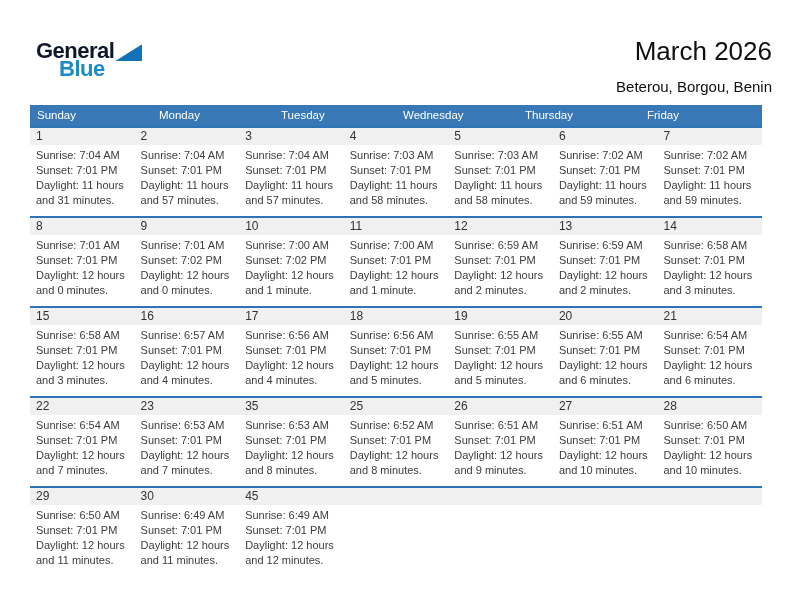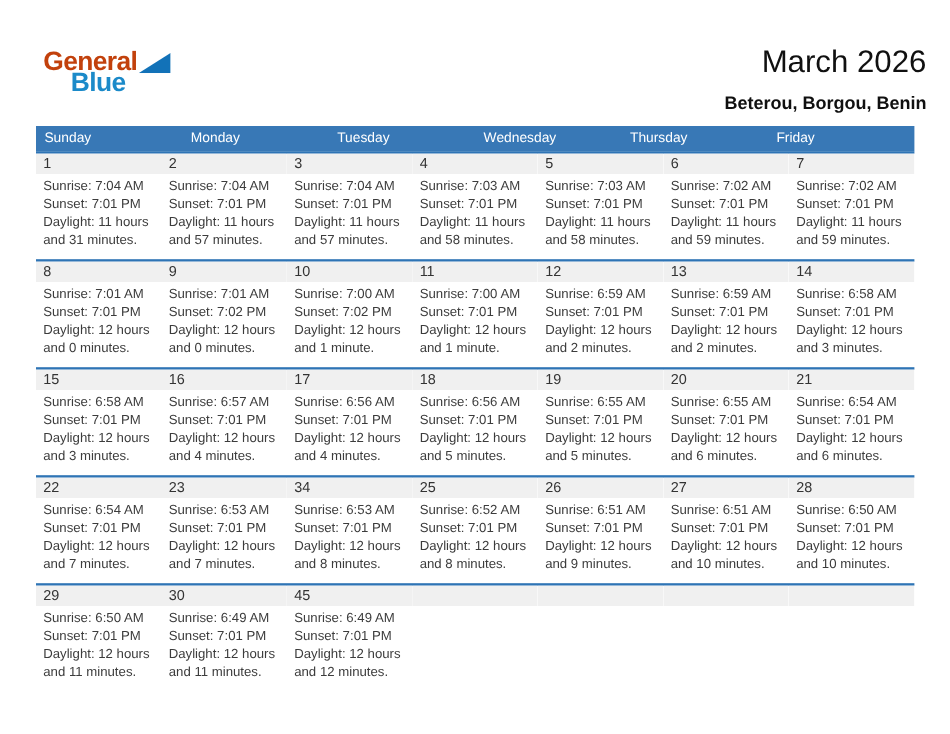--- a/index.html
+++ b/index.html
@@ -7,33 +7,33 @@
     width: 792px; height: 612px;
     background: #ffffff;
     font-family: "Liberation Sans", sans-serif;
     position: relative;
     overflow: hidden;
   }
 
   
   .logo { position: absolute; left: 36px; top: 38px; }
   .logo-line1 { display: flex; align-items: flex-end; }
-  .logo-general { font-size: 22px; font-weight: 600; color: #c2410c; letter-spacing: -0.5px; }
+  .logo-general { font-size: 22px; font-weight: 600; color: #0f172a; letter-spacing: -0.5px; }
   .logo-triangle {
     width: 27px; height: 17px;
     background: var(--triangle-blue, #1272b8);
     clip-path: polygon(0 100%, 100% 0, 100% 100%);
     margin-left: 1px; margin-bottom: 3px;
   }
   .logo-blue { font-size: 22px; font-weight: 600; color: var(--logo-blue, #1b8ac9); margin-left: 23px; margin-top: -8px; letter-spacing: -0.5px; }
 
   
   .title-block { position: absolute; right: 20px; top: 36px; text-align: right; }
   .title { font-size: 26px; font-weight: 400; color: #101010; }
-  .subtitle { font-size: 15px; font-weight: 700; color: #101010; margin-top: 11px; }
+  .subtitle { font-size: 15px; font-weight: 400; color: #101010; margin-top: 11px; }
 
   
   .calendar { position: absolute; left: 30px; top: 105px; width: 732px; }
   .header-row { display: flex; background: var(--header-bg, #3878b6); height: 21px; }
   .day-header { flex: 1; color: #ffffff; font-size: 11.5px; line-height: 21px; padding-left: 7px; overflow: hidden; white-space: nowrap; }
 
   .week-row { display: flex; border-top: 2px solid var(--row-border, #2e74b5); height: 88px; }
   .day-cell { flex: 1; overflow: hidden; }
   .day-number { background: var(--strip-bg, #f0f0f0); height: 17px; font-size: 12px; line-height: 17px; padding-left: 6px; color: #333333; }
   .day-details { padding: 3px 2px 0 6px; }
@@ -273,21 +273,21 @@
         <div class="day-cell">
           <div class="day-number">23</div>
           <div class="day-details">
             <p class="detail-line">Sunrise: 6:53 AM</p>
             <p class="detail-line">Sunset: 7:01 PM</p>
             <p class="detail-line">Daylight: 12 hours</p>
             <p class="detail-line">and 7 minutes.</p>
           </div>
         </div>
         <div class="day-cell">
-          <div class="day-number">34</div>
+          <div class="day-number">35</div>
           <div class="day-details">
             <p class="detail-line">Sunrise: 6:53 AM</p>
             <p class="detail-line">Sunset: 7:01 PM</p>
             <p class="detail-line">Daylight: 12 hours</p>
             <p class="detail-line">and 8 minutes.</p>
           </div>
         </div>
         <div class="day-cell">
           <div class="day-number">25</div>
           <div class="day-details">

